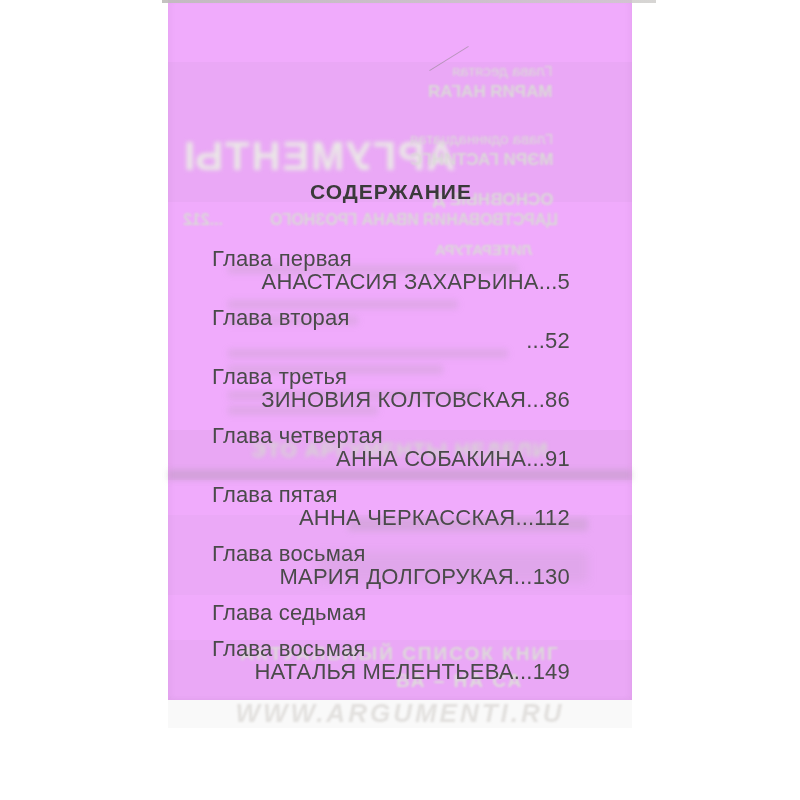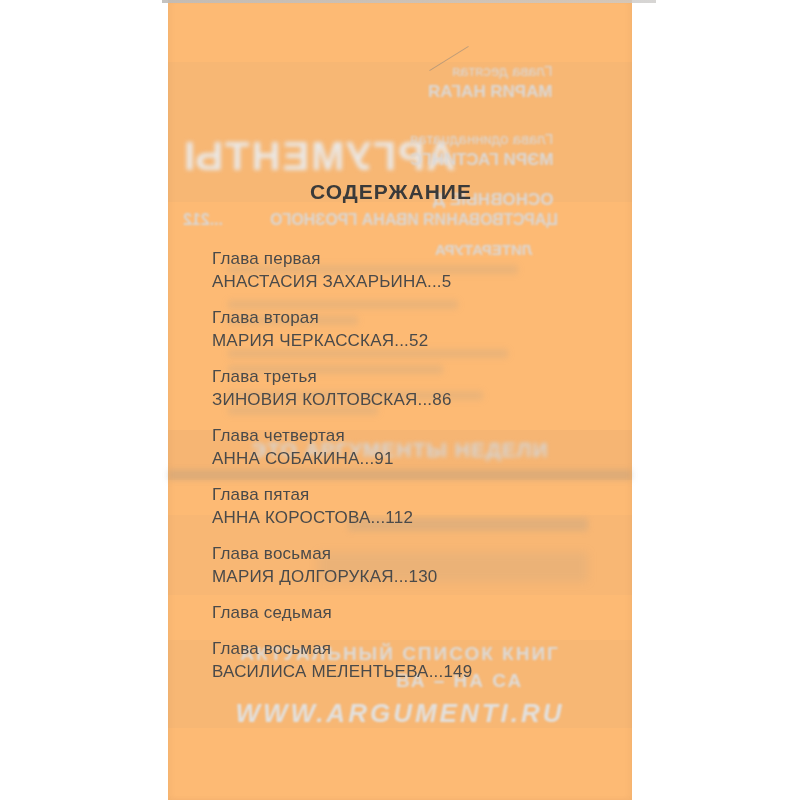--- a/index.html
+++ b/index.html
@@ -2,22 +2,22 @@
 <html><head>
 <meta charset="utf-8">
 <style>
   html,body{margin:0;padding:0;}
   body{
     width:800px;height:800px;position:relative;background:#ffffff;
     font-family:"Liberation Sans", sans-serif;overflow:hidden;
   }
   
   .page{
-    position:absolute;left:168px;top:0;width:464px;height:800px;
-    background:#fdba74;
+    position:absolute;left:168px;top:0;width:464px;height:700px;
+    background:#f0abfc;
     box-shadow:inset 3px 0 6px rgba(0,0,0,0.03), inset -3px 0 6px rgba(0,0,0,0.03);
   }
   .page-top-edge{
     position:absolute;top:0;left:-6px;right:-24px;height:3px;
     background:linear-gradient(90deg, rgba(190,188,186,.9), rgba(205,203,201,.8));
   }
   .band{position:absolute;left:0;right:0;pointer-events:none;}
   .band.b1{top:62px;height:140px;background:rgba(120,118,116,0.045);}
   .band.b2{top:430px;height:50px;background:rgba(120,118,116,0.055);}
   .band.b3{top:515px;height:80px;background:rgba(120,118,116,0.04);}
@@ -48,22 +48,22 @@
     background:rgba(130,128,126,0.5);transform:rotate(-32deg);pointer-events:none;
   }
 
   
   .title{
     position:absolute;top:180px;left:44px;width:358px;text-align:center;
     font-size:21px;font-weight:bold;letter-spacing:1px;color:#3a3a3a;
   }
   .toc{position:absolute;left:44px;top:247px;width:358px;}
   .toc-group{margin-bottom:13px;}
-  .chap,.row{line-height:23px;font-size:17px;color:#4a4a4a;letter-spacing:0.2px;}
-  .row{display:flex;justify-content:flex-start;}
+  .chap,.row{line-height:23px;font-size:22px;color:#4a4a4a;letter-spacing:0.2px;}
+  .row{display:flex;justify-content:flex-end;}
   .row .name{white-space:nowrap;}
   .row .pg{white-space:nowrap;}
 </style>
 </head>
 <body>
 
 <div class="page">
   <div class="page-top-edge"></div>
 
   <div class="band b1"></div>
@@ -115,21 +115,20 @@
       <div class="chap">Глава первая</div>
       <div class="row">
         <span class="name">АНАСТАСИЯ ЗАХАРЬИНА</span>
         <span class="pg">...5</span>
       </div>
     </div>
 
     <div class="toc-group">
       <div class="chap">Глава вторая</div>
       <div class="row">
-        <span class="name">МАРИЯ ЧЕРКАССКАЯ</span>
         <span class="pg">...52</span>
       </div>
     </div>
 
     <div class="toc-group">
       <div class="chap">Глава третья</div>
       <div class="row">
         <span class="name">ЗИНОВИЯ КОЛТОВСКАЯ</span>
         <span class="pg">...86</span>
       </div>
@@ -139,40 +138,40 @@
       <div class="chap">Глава четвертая</div>
       <div class="row">
         <span class="name">АННА СОБАКИНА</span>
         <span class="pg">...91</span>
       </div>
     </div>
 
     <div class="toc-group">
       <div class="chap">Глава пятая</div>
       <div class="row">
-        <span class="name">АННА КОРОСТОВА</span>
+        <span class="name">АННА ЧЕРКАССКАЯ</span>
         <span class="pg">...112</span>
       </div>
     </div>
 
     <div class="toc-group">
       <div class="chap">Глава восьмая</div>
       <div class="row">
         <span class="name">МАРИЯ ДОЛГОРУКАЯ</span>
         <span class="pg">...130</span>
       </div>
     </div>
 
 
     <div class="toc-group">
       <div class="chap">Глава седьмая</div>
     </div>
 
     <div class="toc-group">
       <div class="chap">Глава восьмая</div>
       <div class="row">
-        <span class="name">ВАСИЛИСА МЕЛЕНТЬЕВА</span>
+        <span class="name">НАТАЛЬЯ МЕЛЕНТЬЕВА</span>
         <span class="pg">...149</span>
       </div>
     </div>
 
   </div>
 </div>
 
 </body></html>

